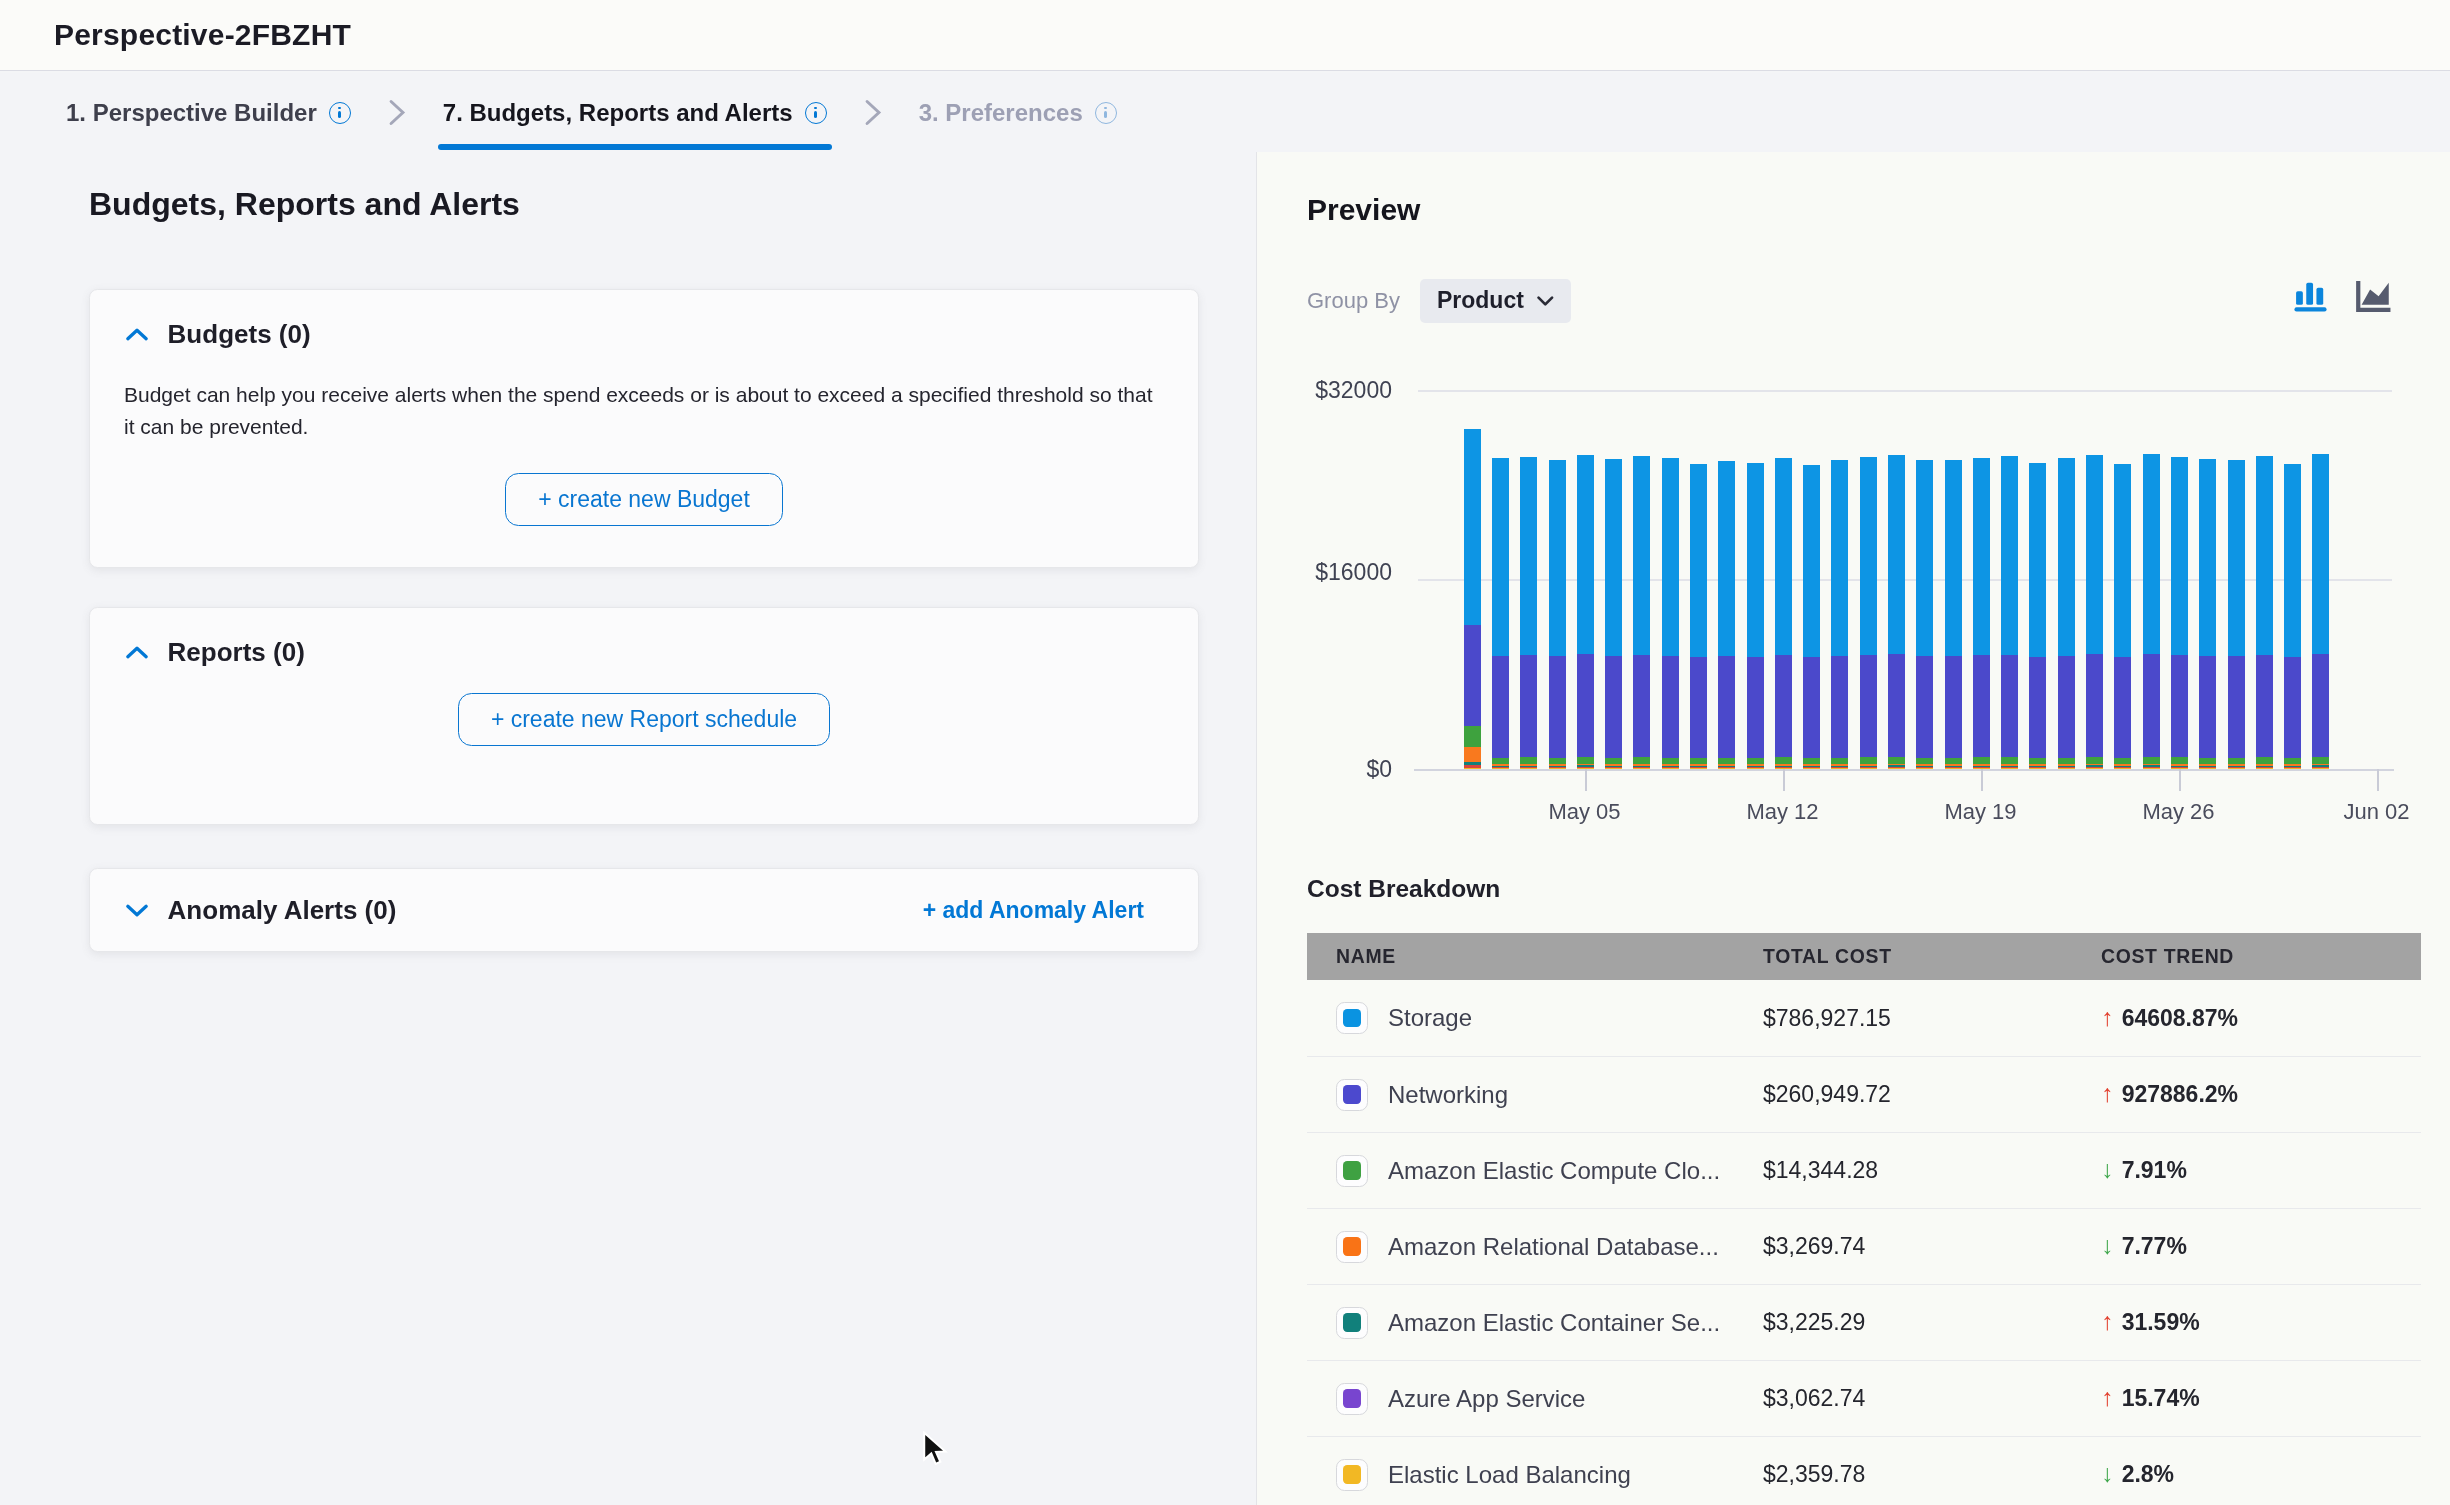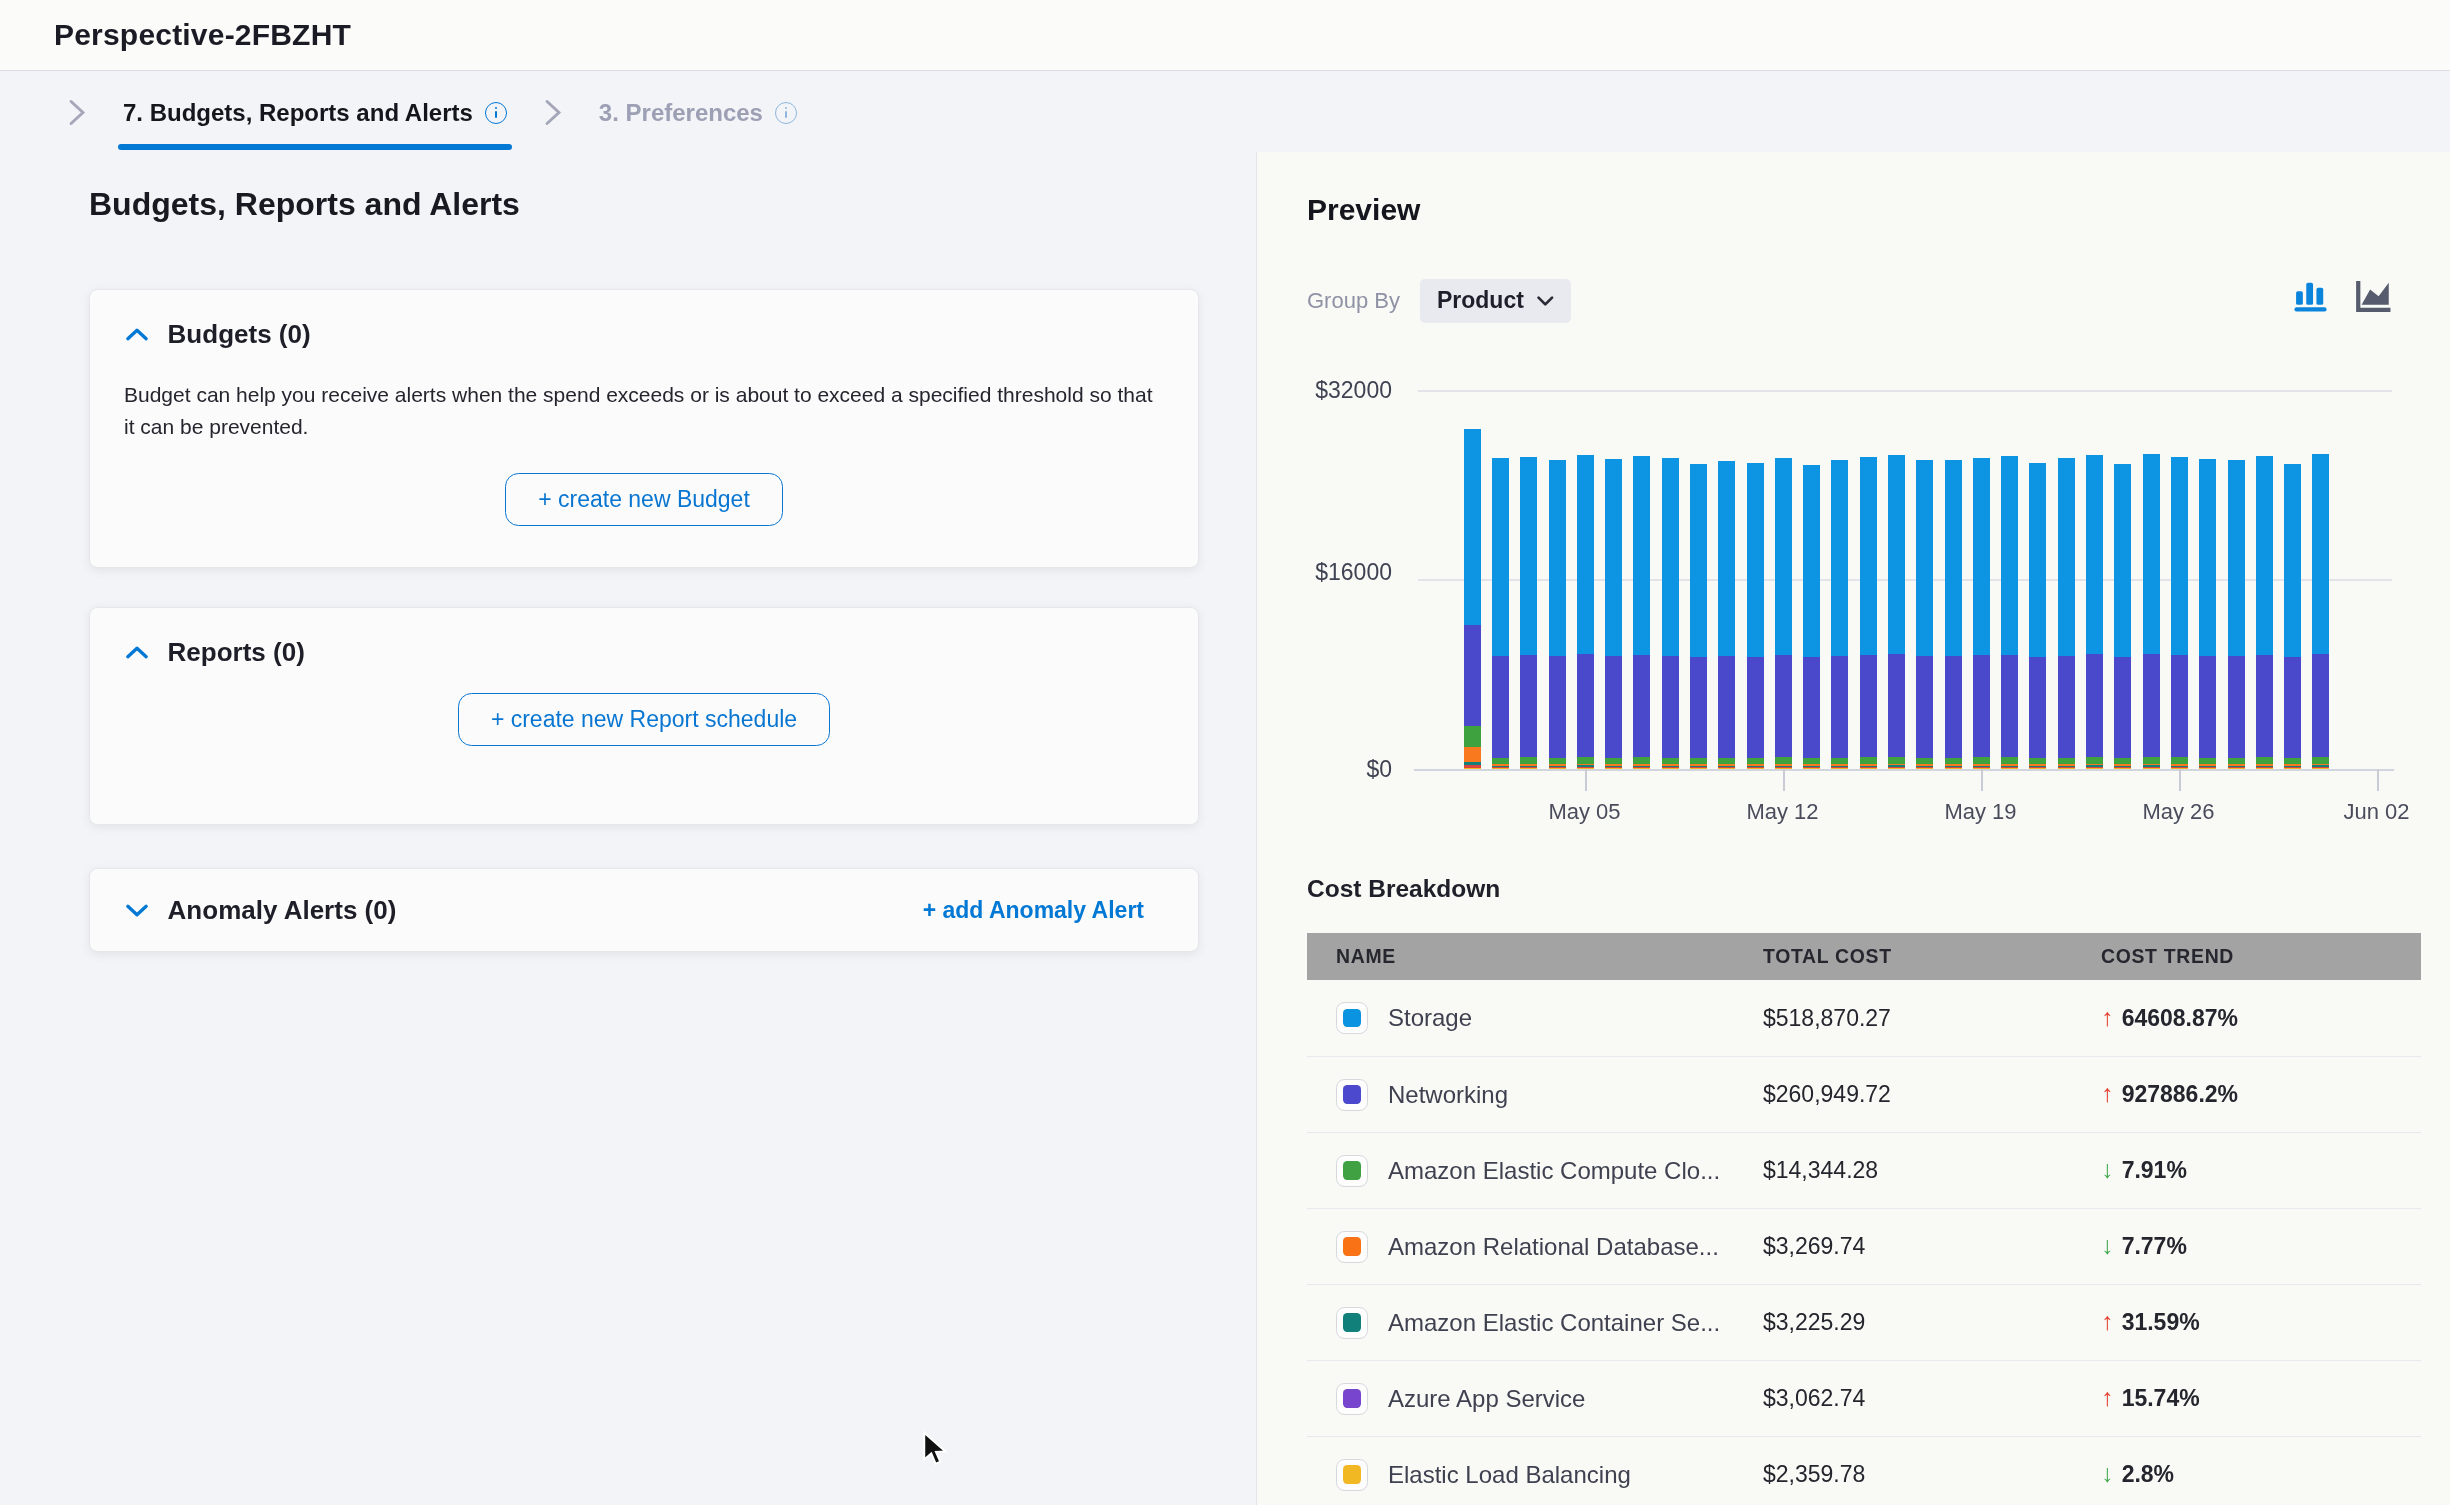--- a/index.html
+++ b/index.html
@@ -108,20 +108,24 @@
   .cursor { position:absolute; left:919px; top:1431px; pointer-events:none; }
 </style>
 </head>
 <body>
 
 <header class="app-header">
   <h1>Perspective-2FBZHT</h1>
 </header>
 
 <nav class="tabbar">
+  <div class="tab visited">
+    <span class="tab-label">1. Perspective Builder</span>
+    <span class="info-icon"></span>
+  </div>
   <span class="tab-sep">
     <svg width="22" height="29" viewBox="0 0 26 34">
         <path d="M6 4 L20 17 L6 30" fill="none" stroke="#A4A7B9" stroke-width="3.5" stroke-linecap="round"></path>
       </svg>
   </span>
   <div class="tab active">
     <span class="tab-label">7. Budgets, Reports and Alerts</span>
     <span class="info-icon"></span>
   </div>
   <span class="tab-sep">
@@ -545,21 +549,21 @@
       <span class="col-trend">COST TREND</span>
     </div>
     <div id="cb-rows">
         <div class="cb-row">
           <div class="col-name">
             <span class="chip">
               <span class="chip-inner" style="background: rgb(10, 147, 225);"></span>
             </span>
             <span class="row-name">Storage</span>
           </div>
-          <div class="col-cost"><span class="row-cost">$518,870.27</span></div>
+          <div class="col-cost"><span class="row-cost">$786,927.15</span></div>
           <div class="col-trend">
             <span class="trend-arrow" style="color: rgb(226, 63, 46);">↑</span>
             <span class="trend-val">64608.87%</span>
           </div>
         </div>
         <div class="cb-row">
           <div class="col-name">
             <span class="chip">
               <span class="chip-inner" style="background: rgb(76, 73, 206);"></span>
             </span>

